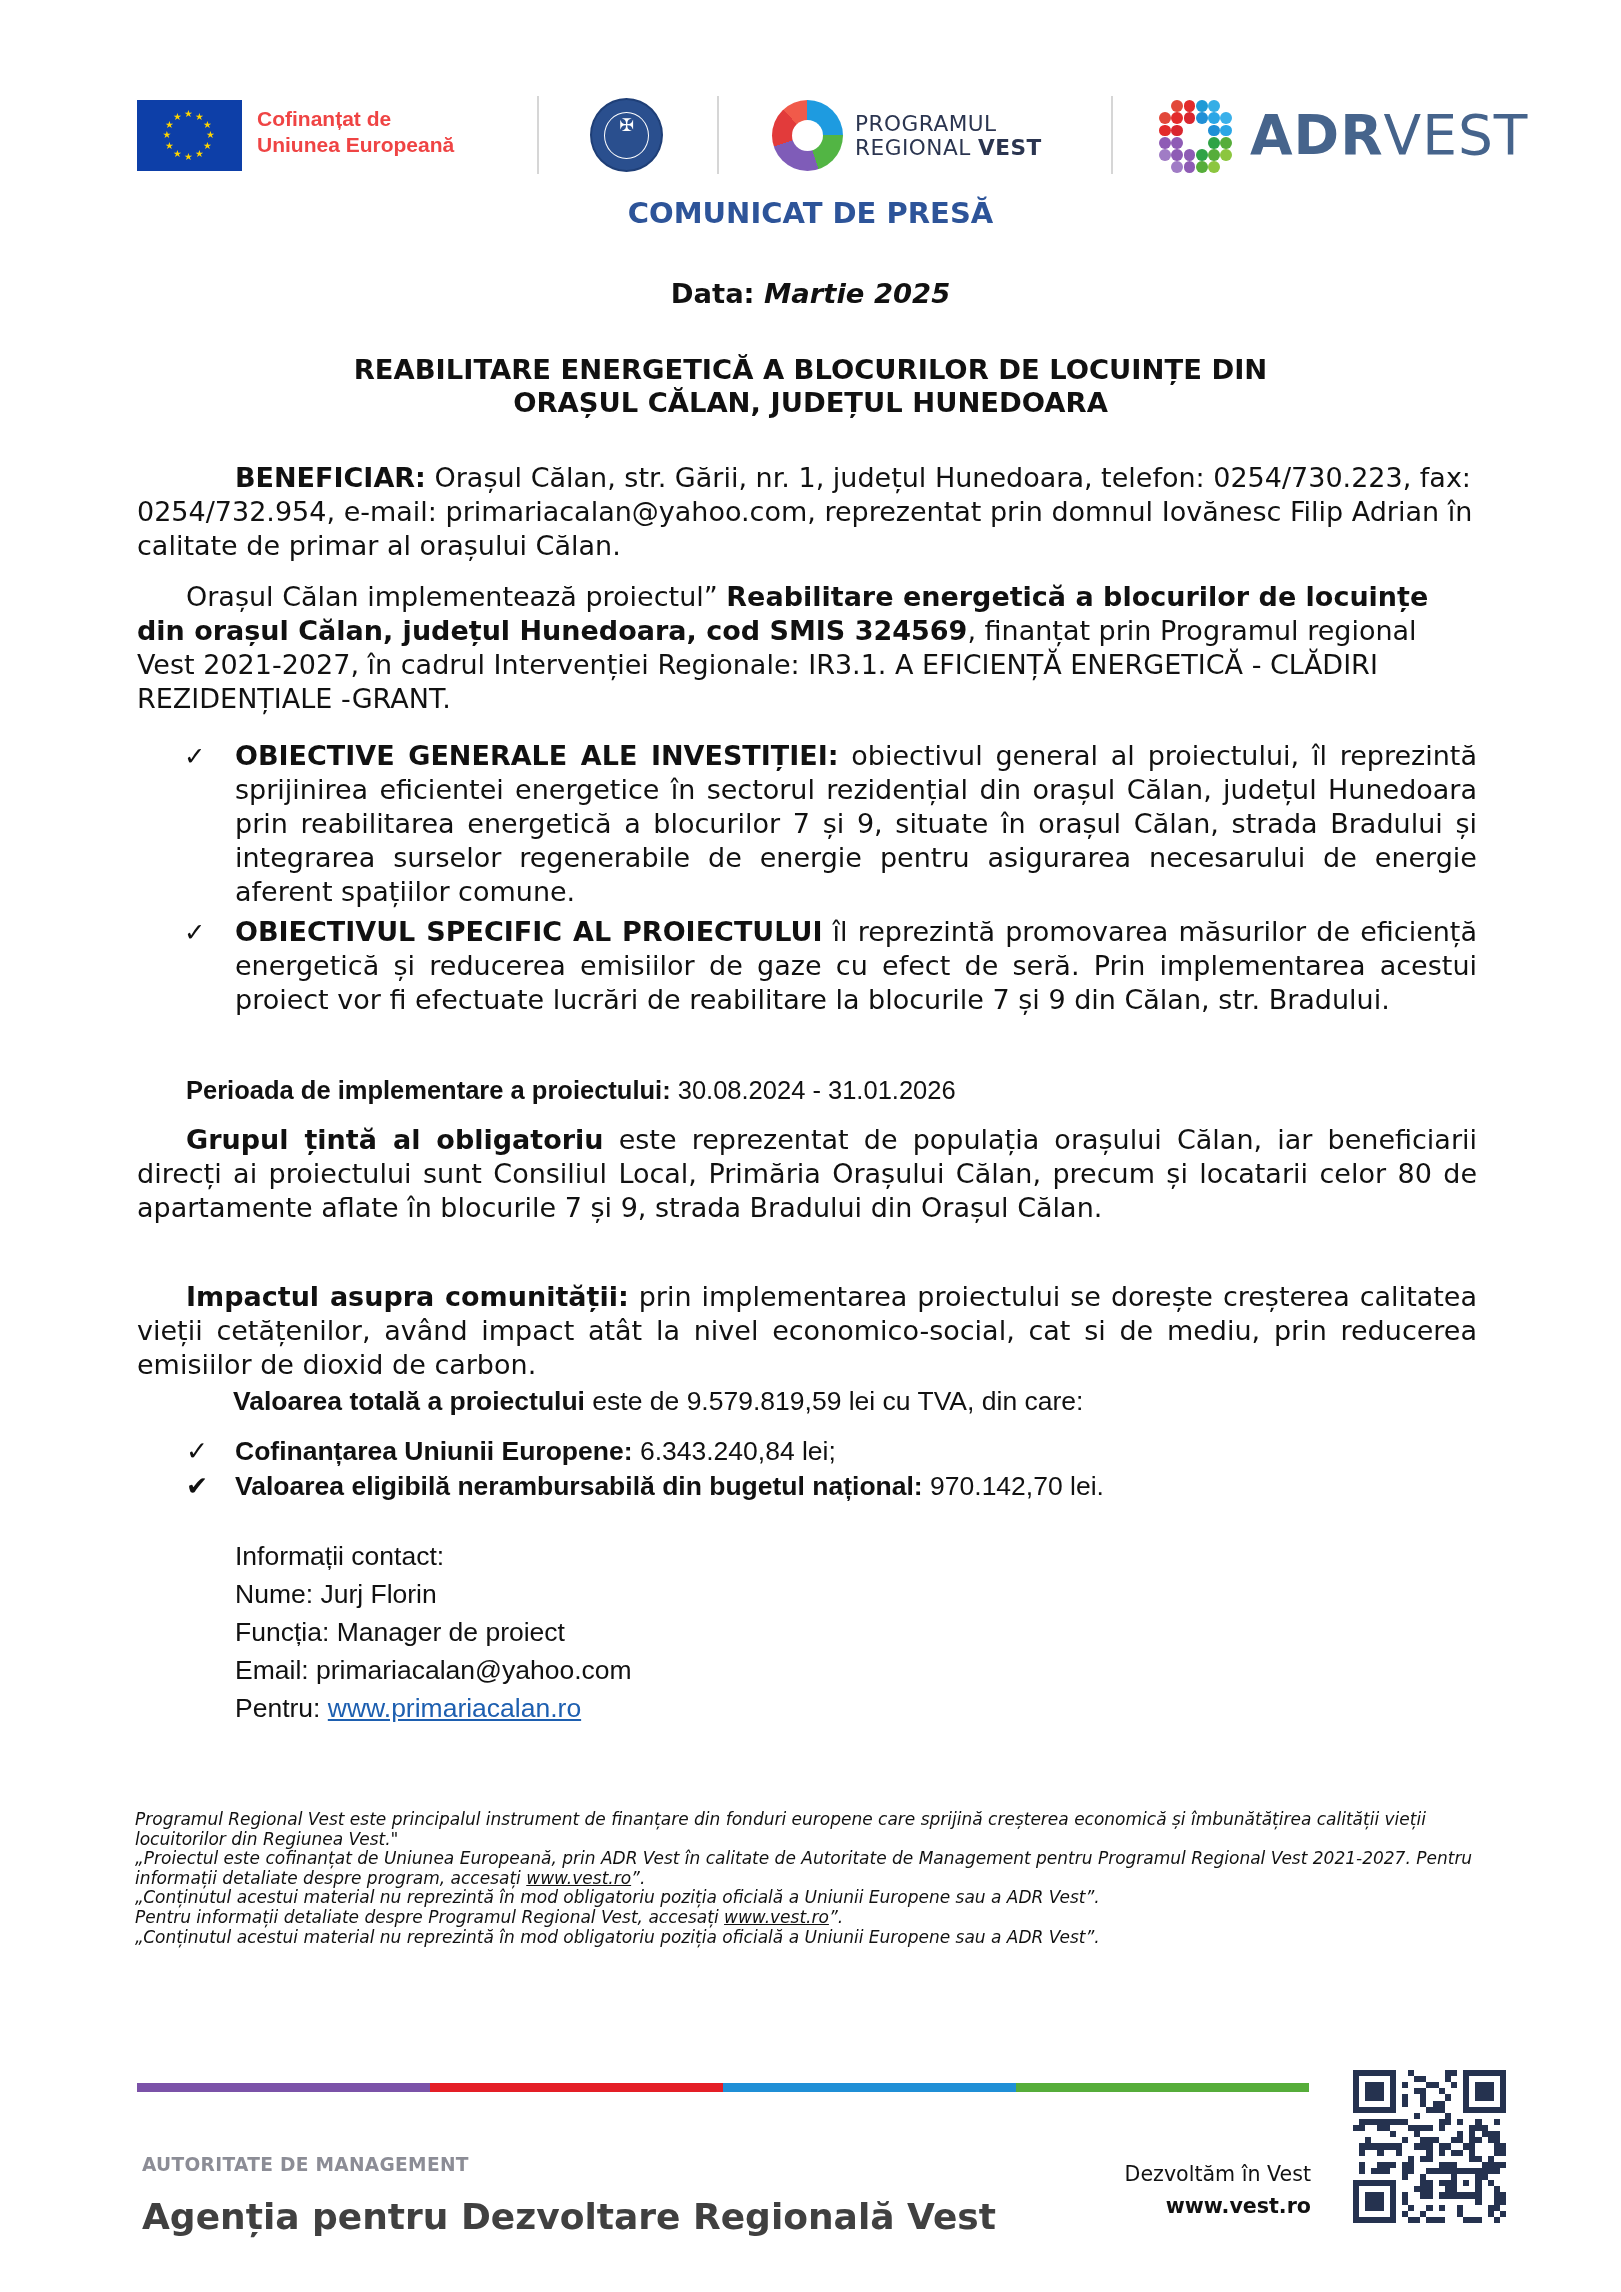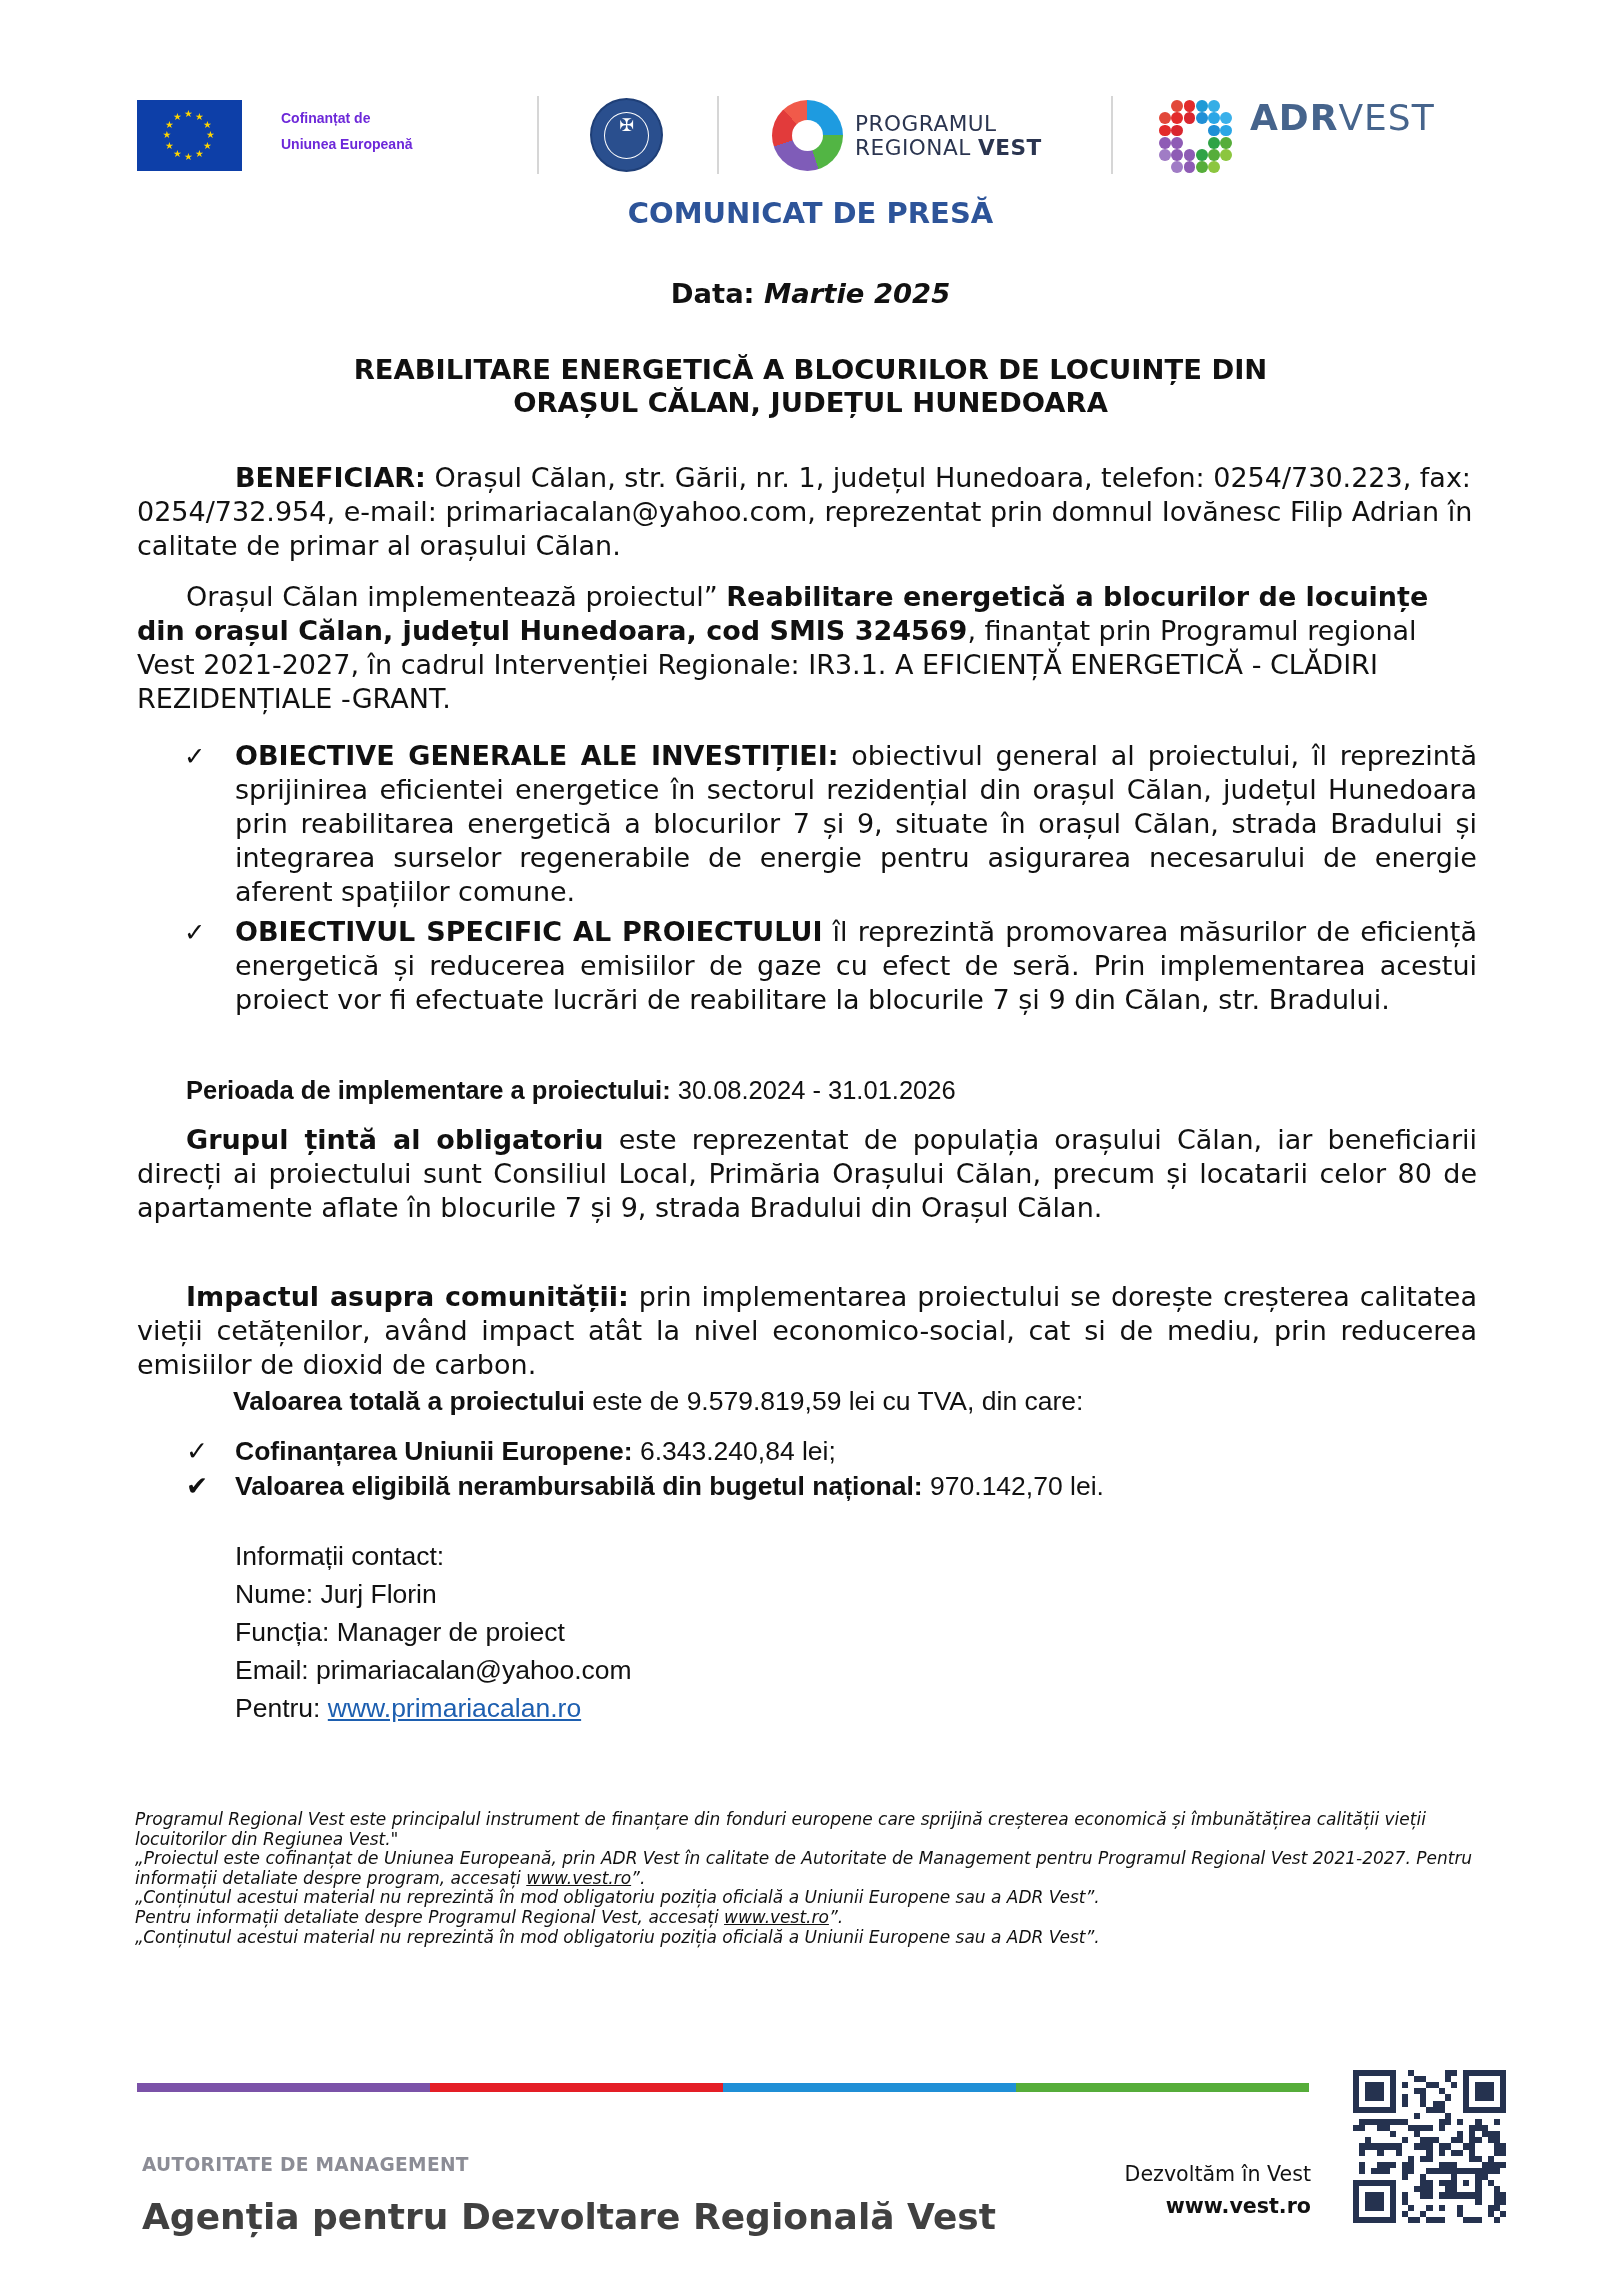--- a/index.html
+++ b/index.html
@@ -2,33 +2,33 @@
 <html><head>
 <meta charset="utf-8">
 <style>
   html, body { margin: 0; padding: 0; background: #ffffff; }
   body { width: 1621px; height: 2293px; position: relative; overflow: hidden; font-family: "DejaVu Sans", sans-serif; color: #111; }
   .abs { position: absolute; }
 
   
   .eu-flag { left: 137px; top: 100px; width: 105px; height: 71px; background: #0d3fa8; }
   .eu-flag span { position: absolute; color: #ffd500; font-size: 9.8px; line-height: 9.8px; }
-  .eu-text { left: 257px; top: 106px; font-family: "Liberation Sans", sans-serif; font-weight: bold; color: #6d28d9; font-size: 14px; line-height: 25.5px; margin-left: 24px; }
+  .eu-text { left: 257px; top: 106px; font-family: "Liberation Sans", sans-serif; font-weight: bold; color: #ef4444; font-size: 21px; line-height: 25.5px; }
   .vsep { width: 2px; background: #d6d6d6; top: 96px; height: 78px; }
   .gov-seal { left: 590px; top: 98px; width: 73px; height: 74px; border-radius: 50%; background: #2a4f8e; border: 2px solid #1f3f77; box-sizing: border-box; }
   .gov-seal .inner { position: absolute; left: 11.8px; top: 11.8px; width: 45px; height: 47px; border-radius: 50%; border: 1.5px solid #fff; box-sizing: border-box; }
   .gov-seal .eagle { position: absolute; left: 0; right: 0; top: 14.7px; text-align: center; color: #fff; font-size: 17.6px; }
   .prv-ring { left: 772px; top: 100px; width: 71px; height: 71px; border-radius: 50%;
     background: conic-gradient(#1e9be0 0 25%, #52b544 25% 45%, #7f5cb8 45% 70%, #e23b3b 70% 88%, #f15a4a 88% 100%); }
   .prv-ring .hole { position: absolute; left: 19.6px; top: 19.6px; width: 31px; height: 31px; border-radius: 50%; background: #fff; }
   .prv-text { left: 855px; top: 112px; font-family: "DejaVu Sans", sans-serif; color: #2b3550; font-size: 21.6px; line-height: 23.5px; letter-spacing: 0.5px; }
   .prv-text b { font-weight: bold; }
   .adr-dots { left: 1159px; top: 100px; width: 73px; height: 71px; }
   .adr-dots i { position: absolute; width: 11.8px; height: 11.8px; border-radius: 50%; }
-  .adr-text { left: 1250px; top: 86px; font-family: "DejaVu Sans", sans-serif; font-size: 36px; line-height: 63px; color: #46648c; letter-spacing: 1px; }
+  .adr-text { left: 1250px; top: 104px; font-family: "DejaVu Sans", sans-serif; font-size: 55px; line-height: 63px; color: #46648c; letter-spacing: 1px; }
   .adr-text b { font-weight: bold; }
   .adr-text span { font-weight: normal; }
 
   
   .press-title { left: 0; width: 1621px; top: 196px; text-align: center; font-weight: bold; font-size: 29px; color: #2d5499; }
   .date-line { left: 0; width: 1621px; top: 278px; text-align: center; font-weight: bold; font-size: 27.4px; }
   .date-line em { font-style: italic; }
   .main-title { left: 0; width: 1621px; top: 353px; text-align: center; font-weight: bold; font-size: 27.4px; line-height: 33px; }
 
   

